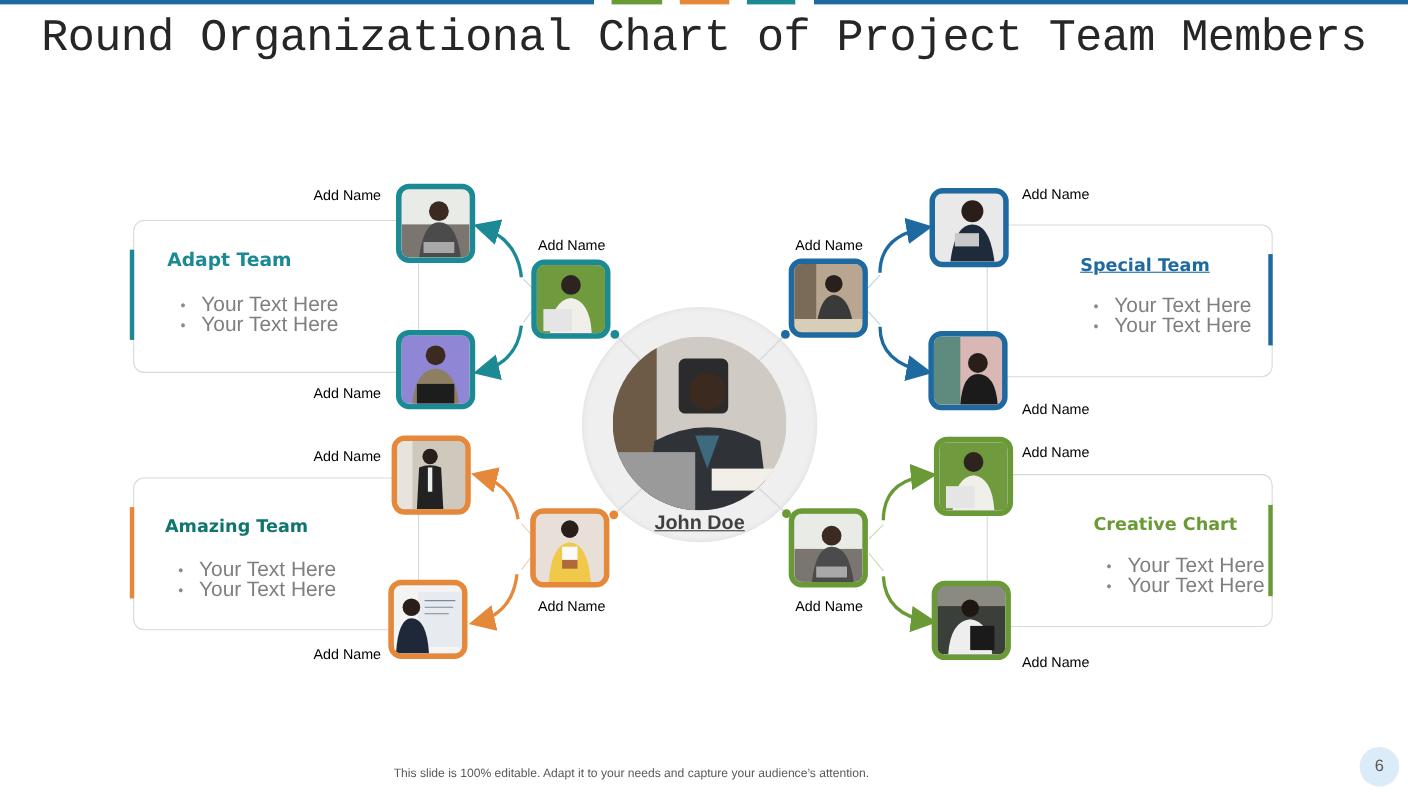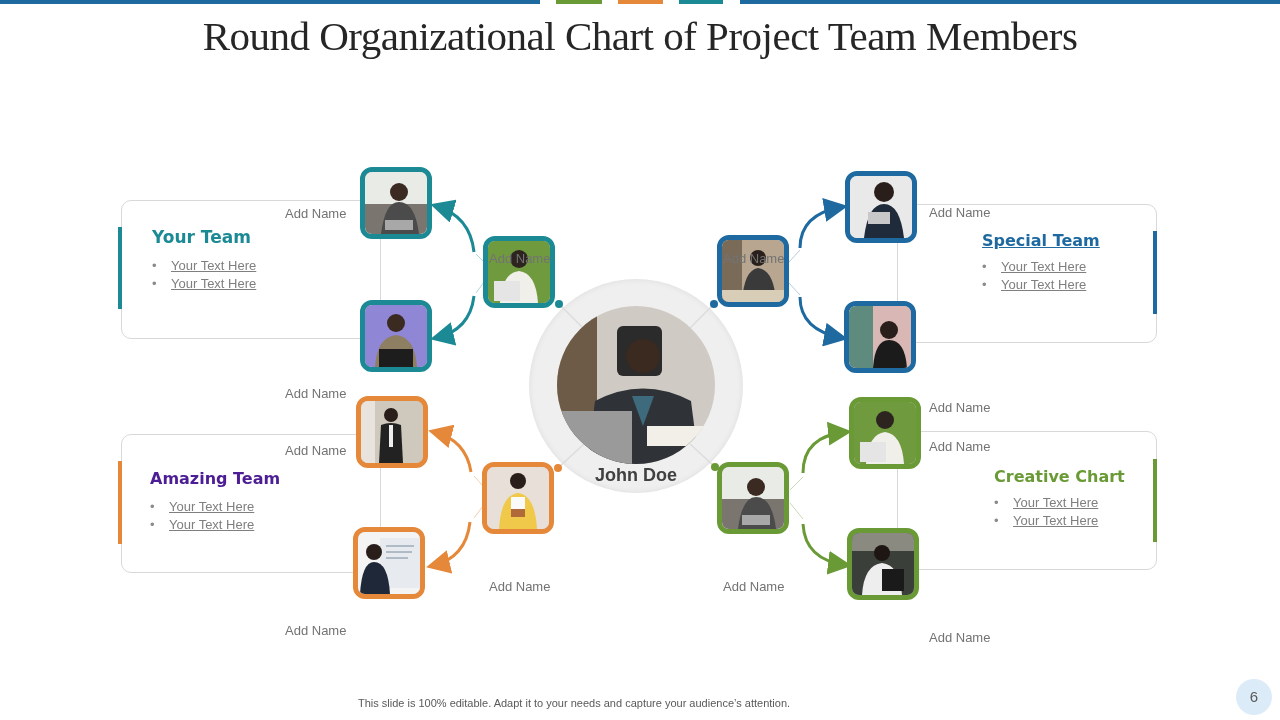--- a/index.html
+++ b/index.html
@@ -1,64 +1,64 @@
 <!DOCTYPE html>
 <html><head>
 <meta charset="utf-8">
 <style>
   html,body{margin:0;padding:0;}
   body{width:1280px;height:720px;position:relative;overflow:hidden;background:#ffffff;font-family:"Liberation Sans",sans-serif;}
   .topbar{position:absolute;top:0;height:4px;}
-  .title{position:absolute;left:0;top:12px;width:1280px;text-align:center;font-family:Liberation Serif, serif;font-size:41px;color:#262626;letter-spacing:-0.5px;font-weight:normal;}
+  .title{position:absolute;left:0;top:12px;width:1280px;text-align:center;font-family:Liberation Mono, monospace;font-size:41px;color:#262626;letter-spacing:-0.5px;font-weight:normal;}
   .box{position:absolute;border:1px solid #d9d9d9;border-radius:10px;background:#fff;box-sizing:border-box;}
   .accent{position:absolute;width:4px;}
   .team-title{position:absolute;font-family:"DejaVu Sans",sans-serif;font-weight:bold;font-size:17px;white-space:nowrap;}
-  .bullets{position:absolute;margin:0;padding:0;list-style:none;font-size:13px;color:#7f7f7f;line-height:18px;text-decoration:underline;}
+  .bullets{position:absolute;margin:12px;padding:0;list-style:none;font-size:19px;color:#7f7f7f;line-height:18px;}
   .bullets li{position:relative;padding-left:19px;white-space:nowrap;}
   .bullets li::before{content:"•";position:absolute;left:0;top:0;color:#8a8a8a;font-size:13px;}
   .frame{position:absolute;width:72px;height:72px;box-sizing:border-box;border:5px solid;border-radius:12px;overflow:hidden;background:#ccc;}
   .photo{width:100%;height:100%;}
-  .lbl{position:absolute;font-size:13px;color:#737373;white-space:nowrap;margin-top:36px;}
+  .lbl{position:absolute;font-size:13px;color:#000000;white-space:nowrap;}
   .center-ring{position:absolute;left:529px;top:279px;width:214px;height:214px;border-radius:50%;background:#efefef;box-shadow:0 0 6px rgba(0,0,0,0.08) inset;}
   .center-photo{position:absolute;left:557px;top:306px;width:158px;height:158px;border-radius:50%;overflow:hidden;}
-  .center-name{position:absolute;left:536px;top:465px;width:200px;text-align:center;font-size:18px;font-weight:bold;color:#404040;}
+  .center-name{position:absolute;left:536px;top:465px;width:200px;text-align:center;font-size:18px;font-weight:bold;color:#404040;text-decoration:underline;}
   .footer{position:absolute;left:0;top:697px;width:1148px;text-align:center;font-size:11px;color:#595959;}
   .pagenum{position:absolute;left:1236px;top:679px;width:36px;height:36px;border-radius:50%;background:#dcebf8;color:#595959;font-size:15px;text-align:center;line-height:36px;}
   svg.connectors{position:absolute;left:0;top:0;width:1280px;height:720px;pointer-events:none;}
 </style>
 </head>
 <body>
 
 <div class="topbar" style="left:0;width:540px;background:#1e6aa0;"></div>
 <div class="topbar" style="left:556px;width:46px;background:#6a9a35;"></div>
 <div class="topbar" style="left:618px;width:45px;background:#e5883a;"></div>
 <div class="topbar" style="left:679px;width:44px;background:#1b8a95;"></div>
 <div class="topbar" style="left:740px;width:540px;background:#1e6aa0;"></div>
 
 <h1 class="title" style="margin:0;">Round Organizational Chart of Project Team Members</h1>
 
 <div class="box" style="left:121px;top:200px;width:260px;height:139px;"></div>
 <div class="accent" style="left:118px;top:227px;height:82px;background:#1b8a95;"></div>
-<div class="team-title" style="left:152px;top:227px;color:#1b8a95;">Your Team</div>
+<div class="team-title" style="left:152px;top:227px;color:#1b8a95;">Adapt Team</div>
 <ul class="bullets" style="left:152px;top:257px;">
   <li>Your Text Here</li>
   <li>Your Text Here</li>
 </ul>
 
 <div class="box" style="left:897px;top:204px;width:260px;height:139px;"></div>
 <div class="accent" style="left:1153px;top:231px;height:83px;background:#1e6aa0;"></div>
 <div class="team-title" style="left:982px;top:231px;color:#1e6aa0;font-size:16px;text-decoration:underline;">Special Team</div>
 <ul class="bullets" style="left:982px;top:258px;">
   <li>Your Text Here</li>
   <li>Your Text Here</li>
 </ul>
 
 <div class="box" style="left:121px;top:434px;width:260px;height:139px;"></div>
 <div class="accent" style="left:118px;top:461px;height:83px;background:#e5883a;"></div>
-<div class="team-title" style="left:150px;top:469px;color:#4c1d95;font-size:16px;">Amazing Team</div>
+<div class="team-title" style="left:150px;top:469px;color:#0f766e;font-size:16px;">Amazing Team</div>
 <ul class="bullets" style="left:150px;top:498px;">
   <li>Your Text Here</li>
   <li>Your Text Here</li>
 </ul>
 
 <div class="box" style="left:897px;top:431px;width:260px;height:139px;"></div>
 <div class="accent" style="left:1153px;top:459px;height:83px;background:#6a9a35;"></div>
 <div class="team-title" style="left:994px;top:467px;color:#6a9a35;font-size:16px;">Creative Chart</div>
 <ul class="bullets" style="left:994px;top:494px;">
   <li>Your Text Here</li>

